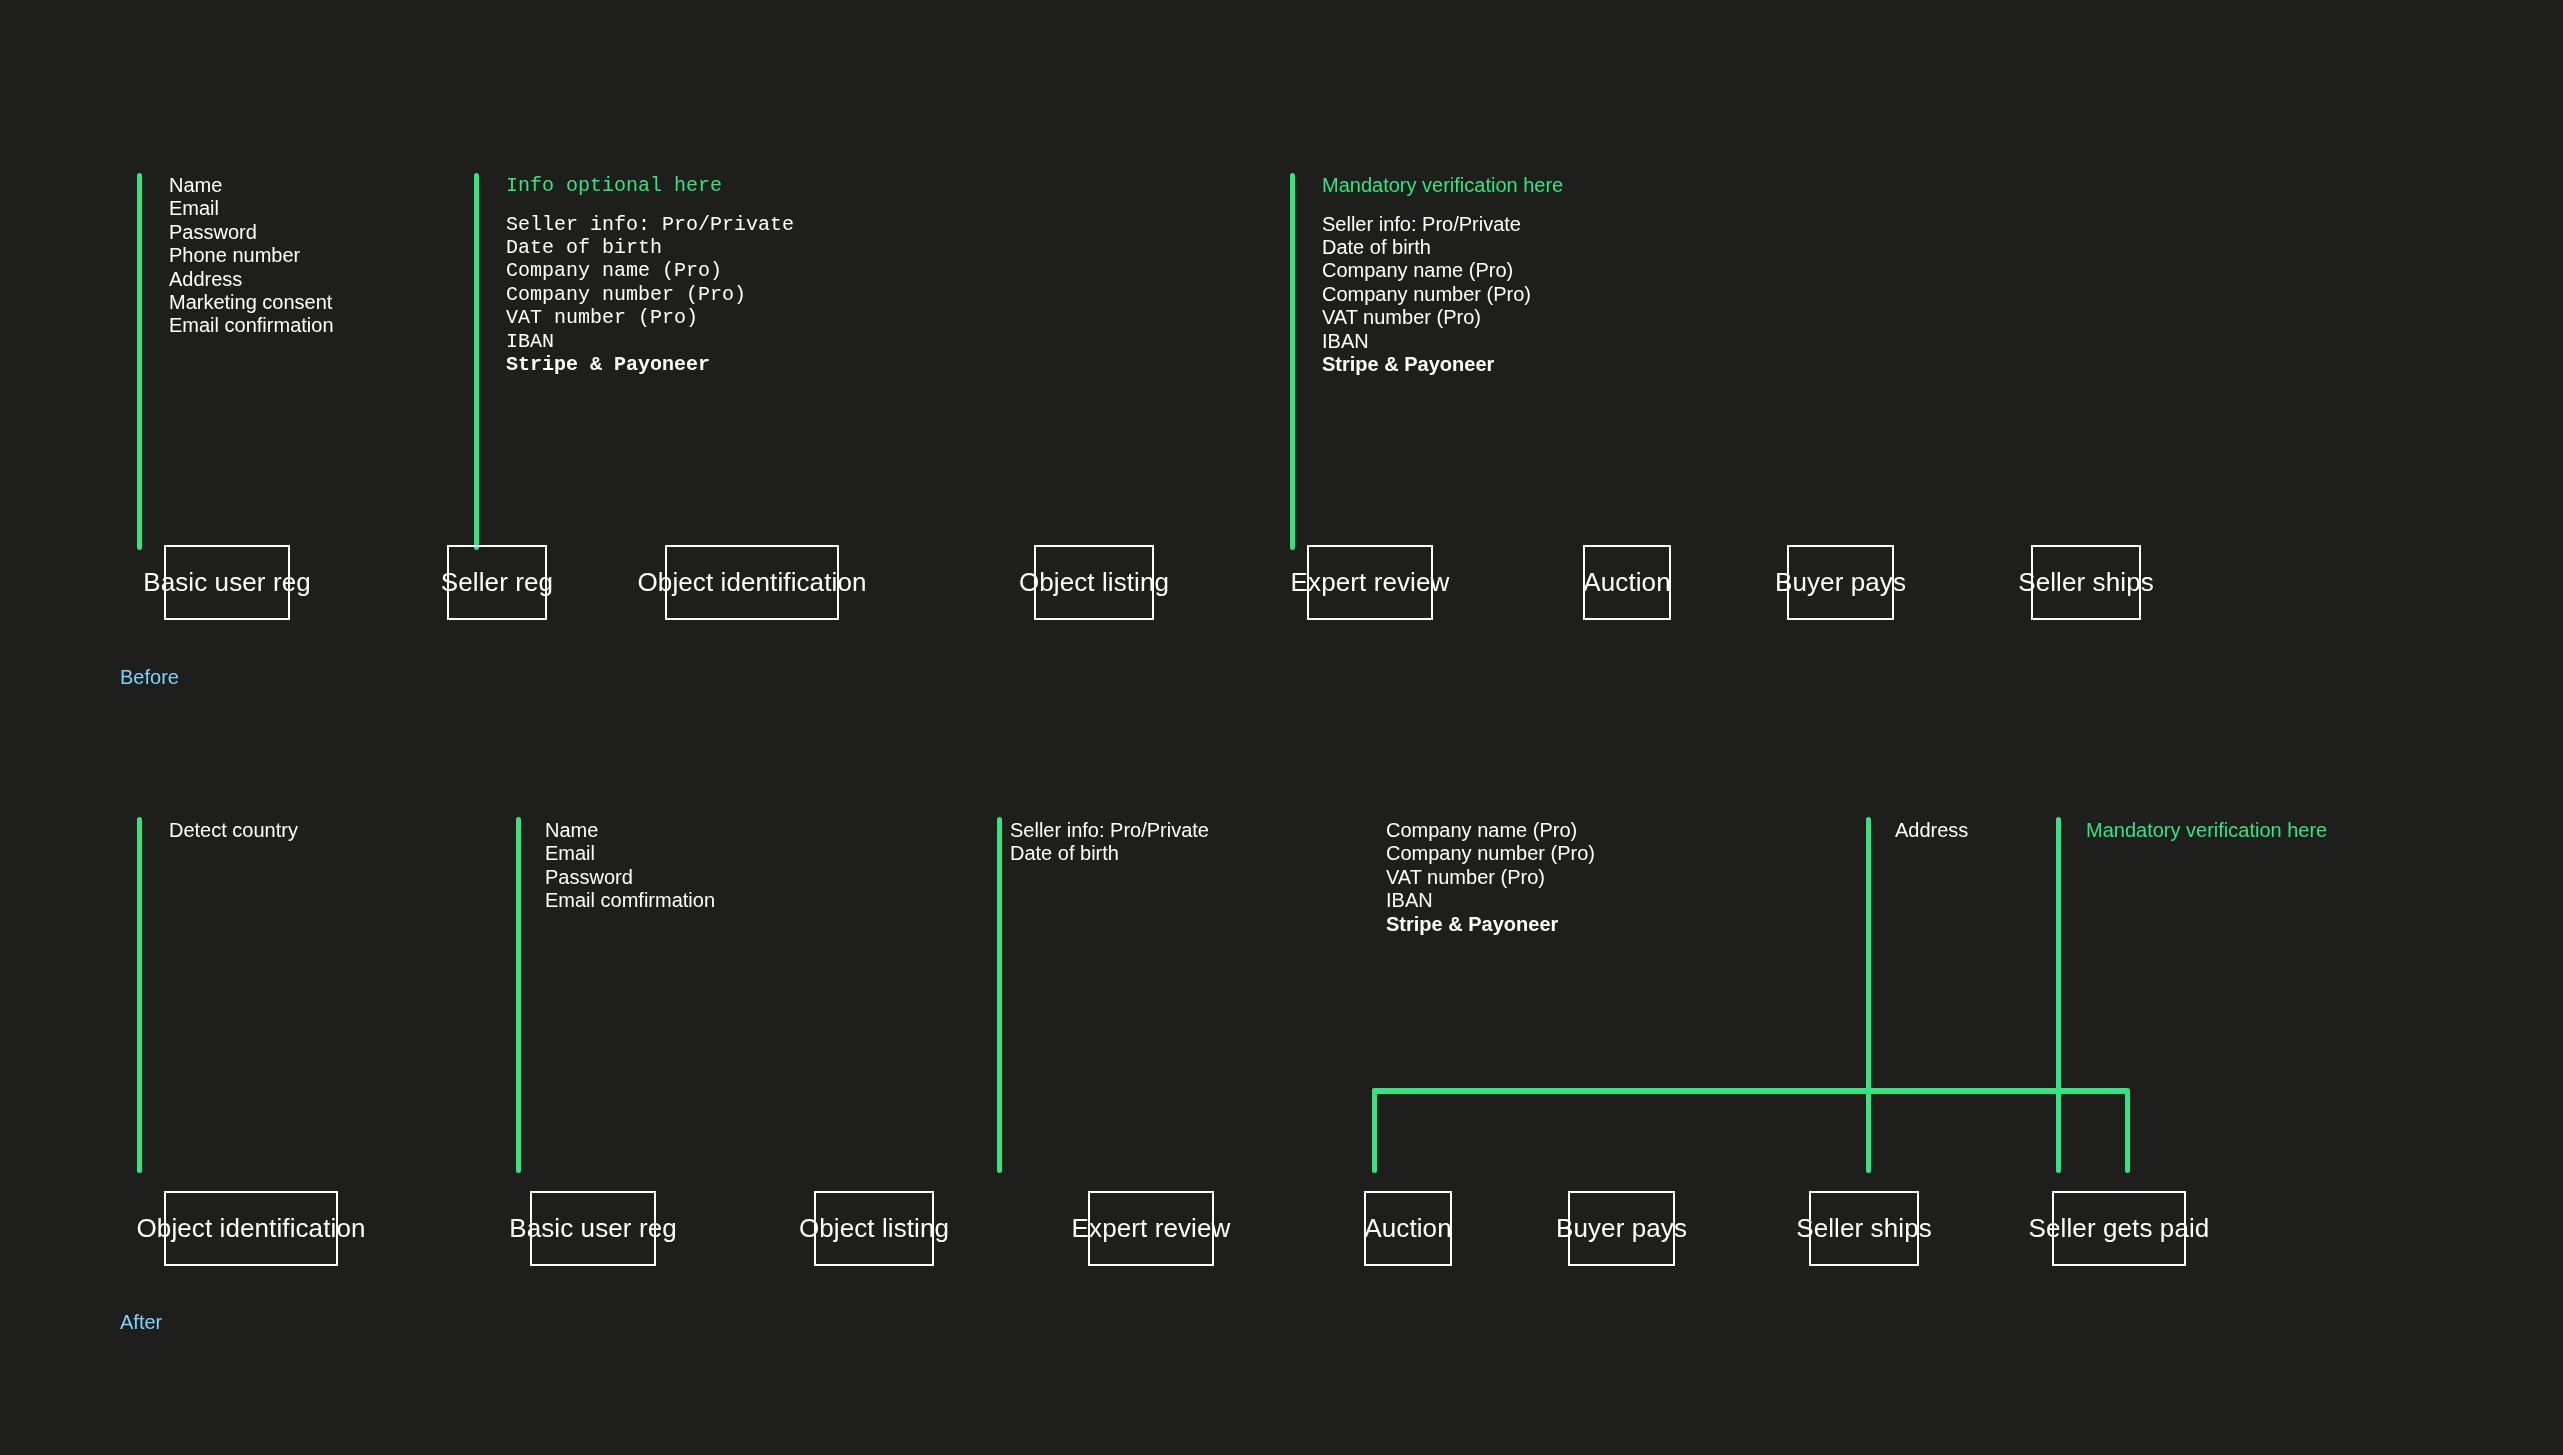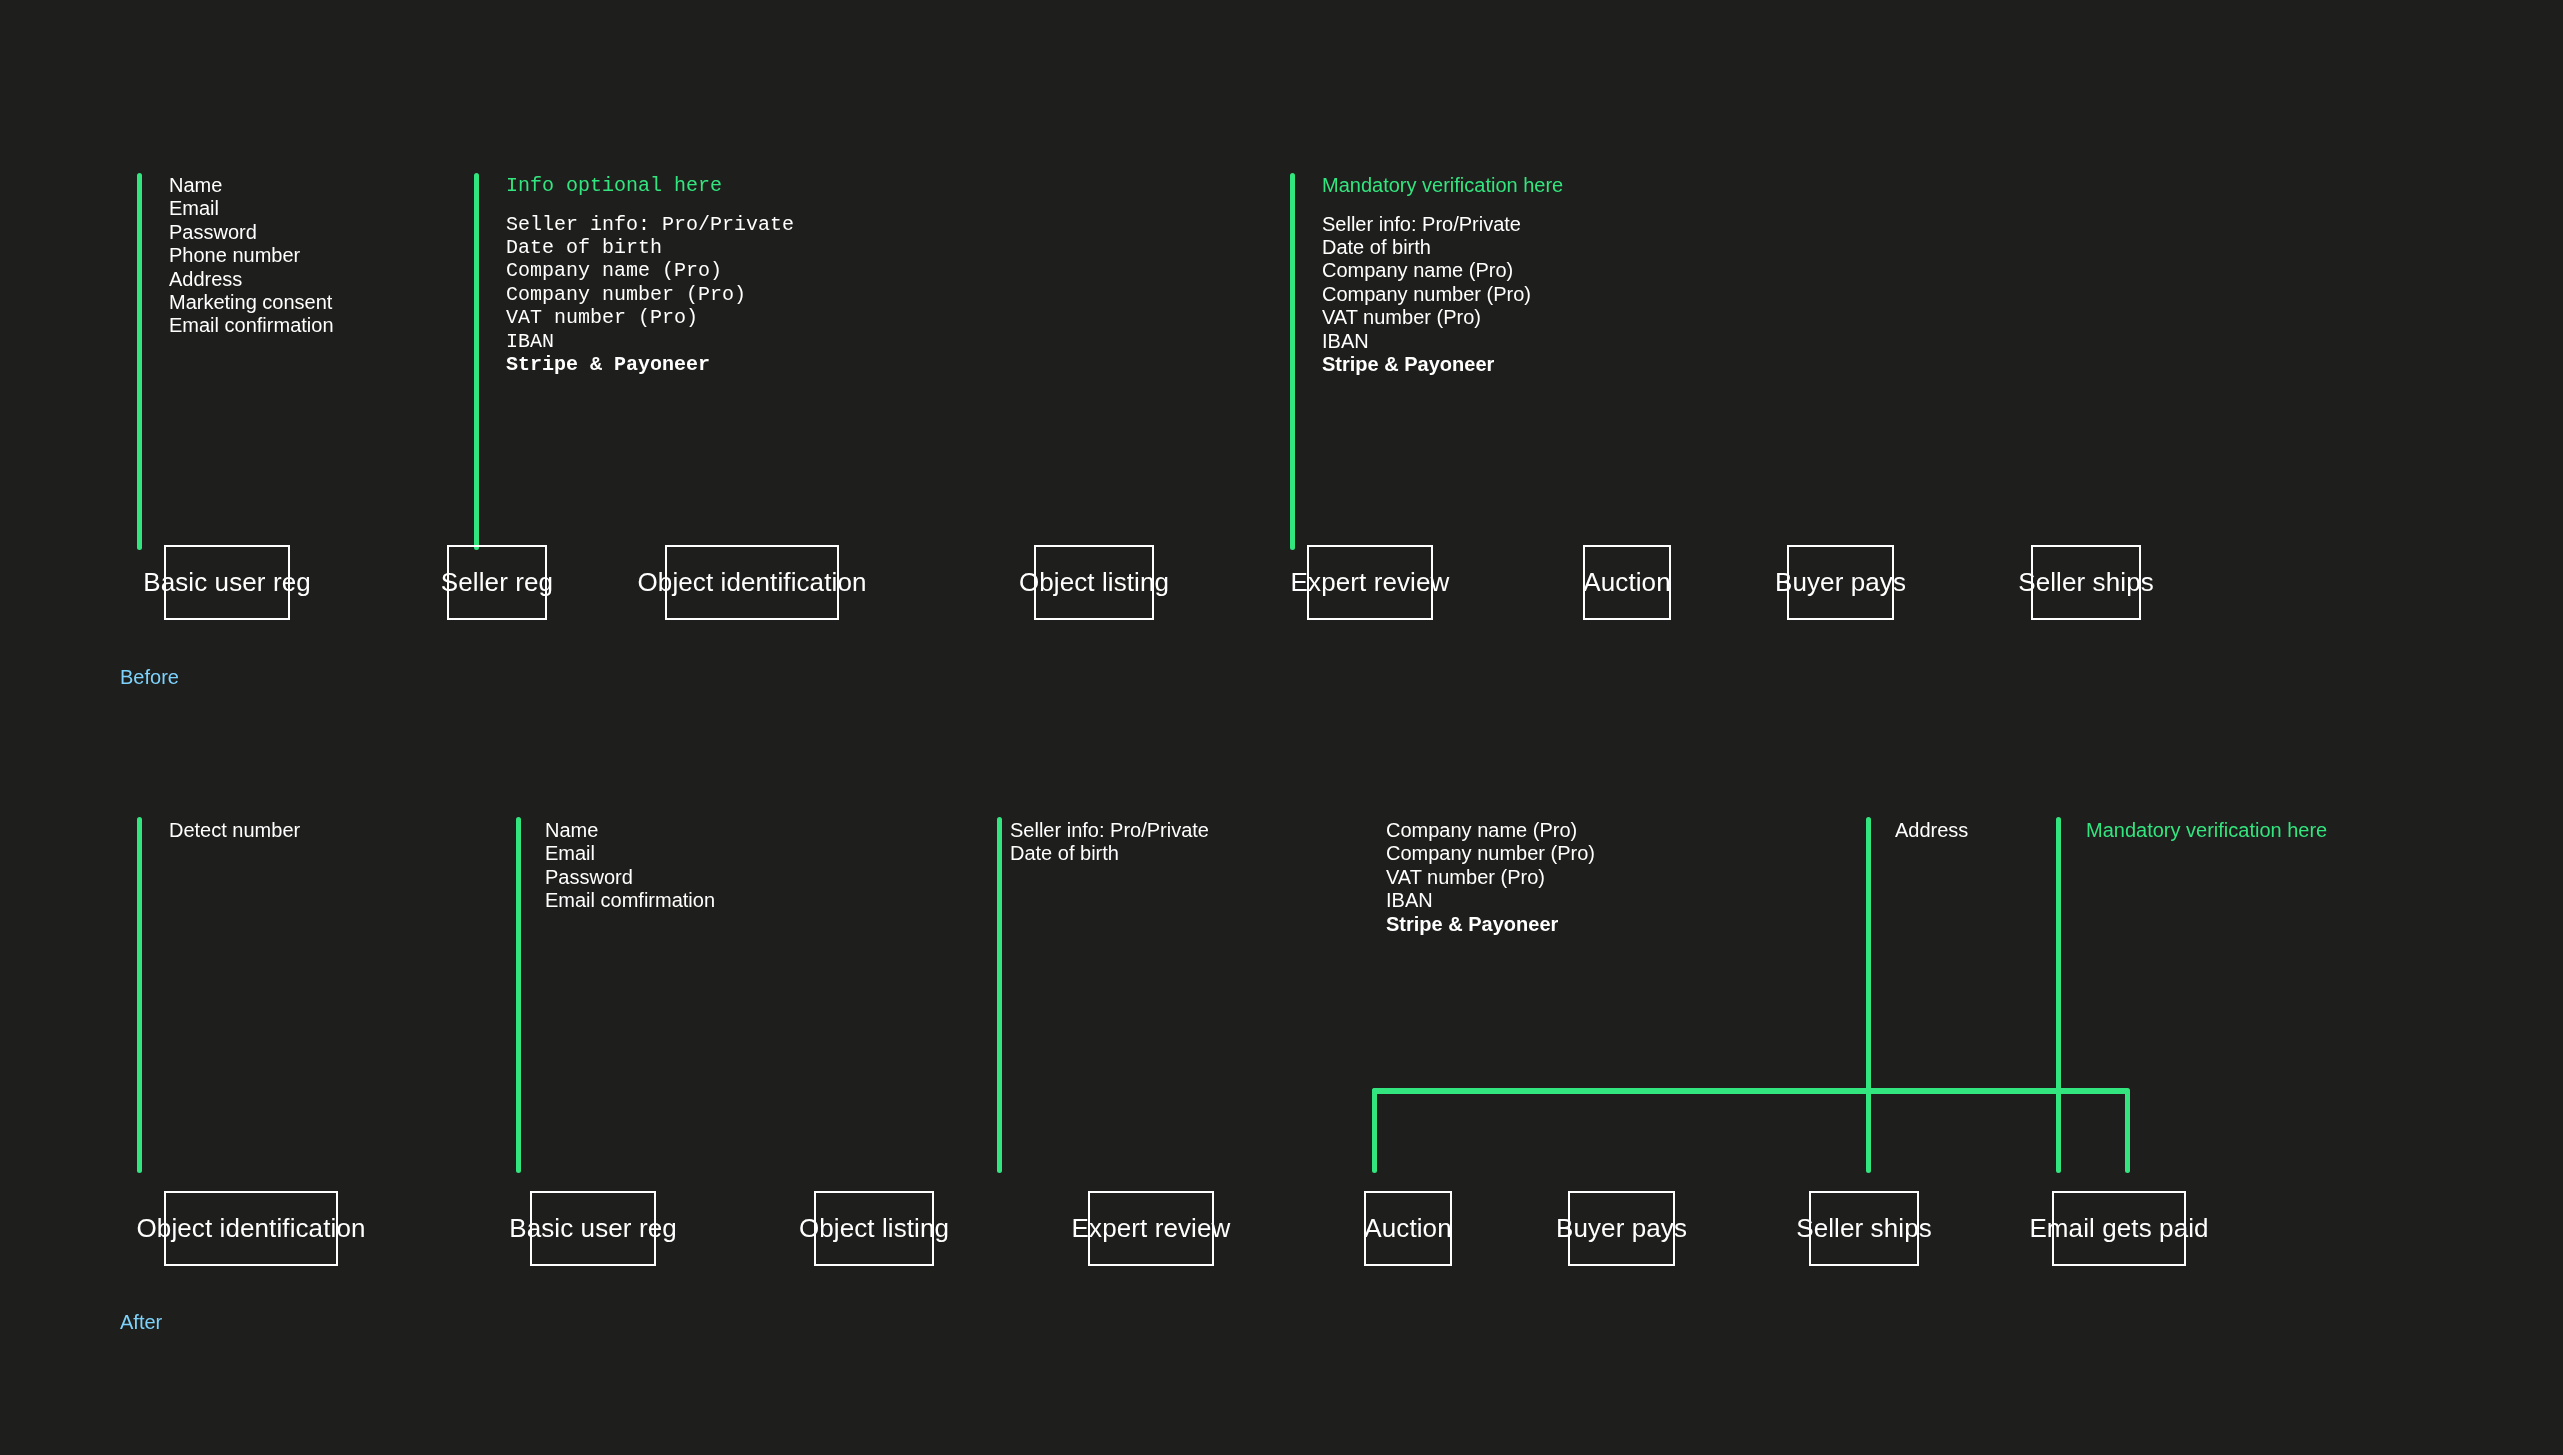--- a/index.html
+++ b/index.html
@@ -136,21 +136,21 @@
   <div class="vrule" style="left:516px; top:817px; height:356px;"></div>
   <div class="vrule" style="left:997px; top:817px; height:356px;"></div>
   <div class="vrule" style="left:1866px; top:817px; height:356px;"></div>
   <div class="vrule" style="left:2056px; top:817px; height:356px;"></div>
 
   <div class="hrule" style="left:1372px; top:1088px; width:757px;"></div>
   <div class="vrule" style="left:1372px; top:1088px; height:85px;"></div>
   <div class="vrule" style="left:2125px; top:1088px; height:85px;"></div>
 
   <div class="col" style="left:169px; top:819px; width:293px;">
-    <div class="line">Detect number</div>
+    <div class="line">Detect country</div>
   </div>
 
   <div class="col" style="left:545px; top:819px; width:363px;">
     <div class="line">Name</div>
     <div class="line">Email</div>
     <div class="line">Password</div>
     <div class="line">Email comfirmation</div>
   </div>
 
   <div class="col" style="left:1010px; top:819px; width:363px;">
@@ -174,18 +174,18 @@
     <div class="line head bold">Mandatory verification here</div>
   </div>
 
   <div class="node" style="left:120px; top:1191px; width:174px; height:75px;">Object identification</div>
   <div class="node" style="left:486px; top:1191px; width:126px; height:75px;">Basic user reg</div>
   <div class="node" style="left:770px; top:1191px; width:120px; height:75px;">Object listing</div>
   <div class="node" style="left:1044px; top:1191px; width:126px; height:75px;">Expert review</div>
   <div class="node" style="left:1320px; top:1191px; width:88px; height:75px;">Auction</div>
   <div class="node" style="left:1524px; top:1191px; width:107px; height:75px;">Buyer pays</div>
   <div class="node" style="left:1765px; top:1191px; width:110px; height:75px;">Seller ships</div>
-  <div class="node" style="left:2008px; top:1191px; width:134px; height:75px;">Email gets paid</div>
+  <div class="node" style="left:2008px; top:1191px; width:134px; height:75px;">Seller gets paid</div>
 
   <div class="section-label" style="left:120px; top:1311px;">After</div>
 
 </div>
 
 
 </body></html>

